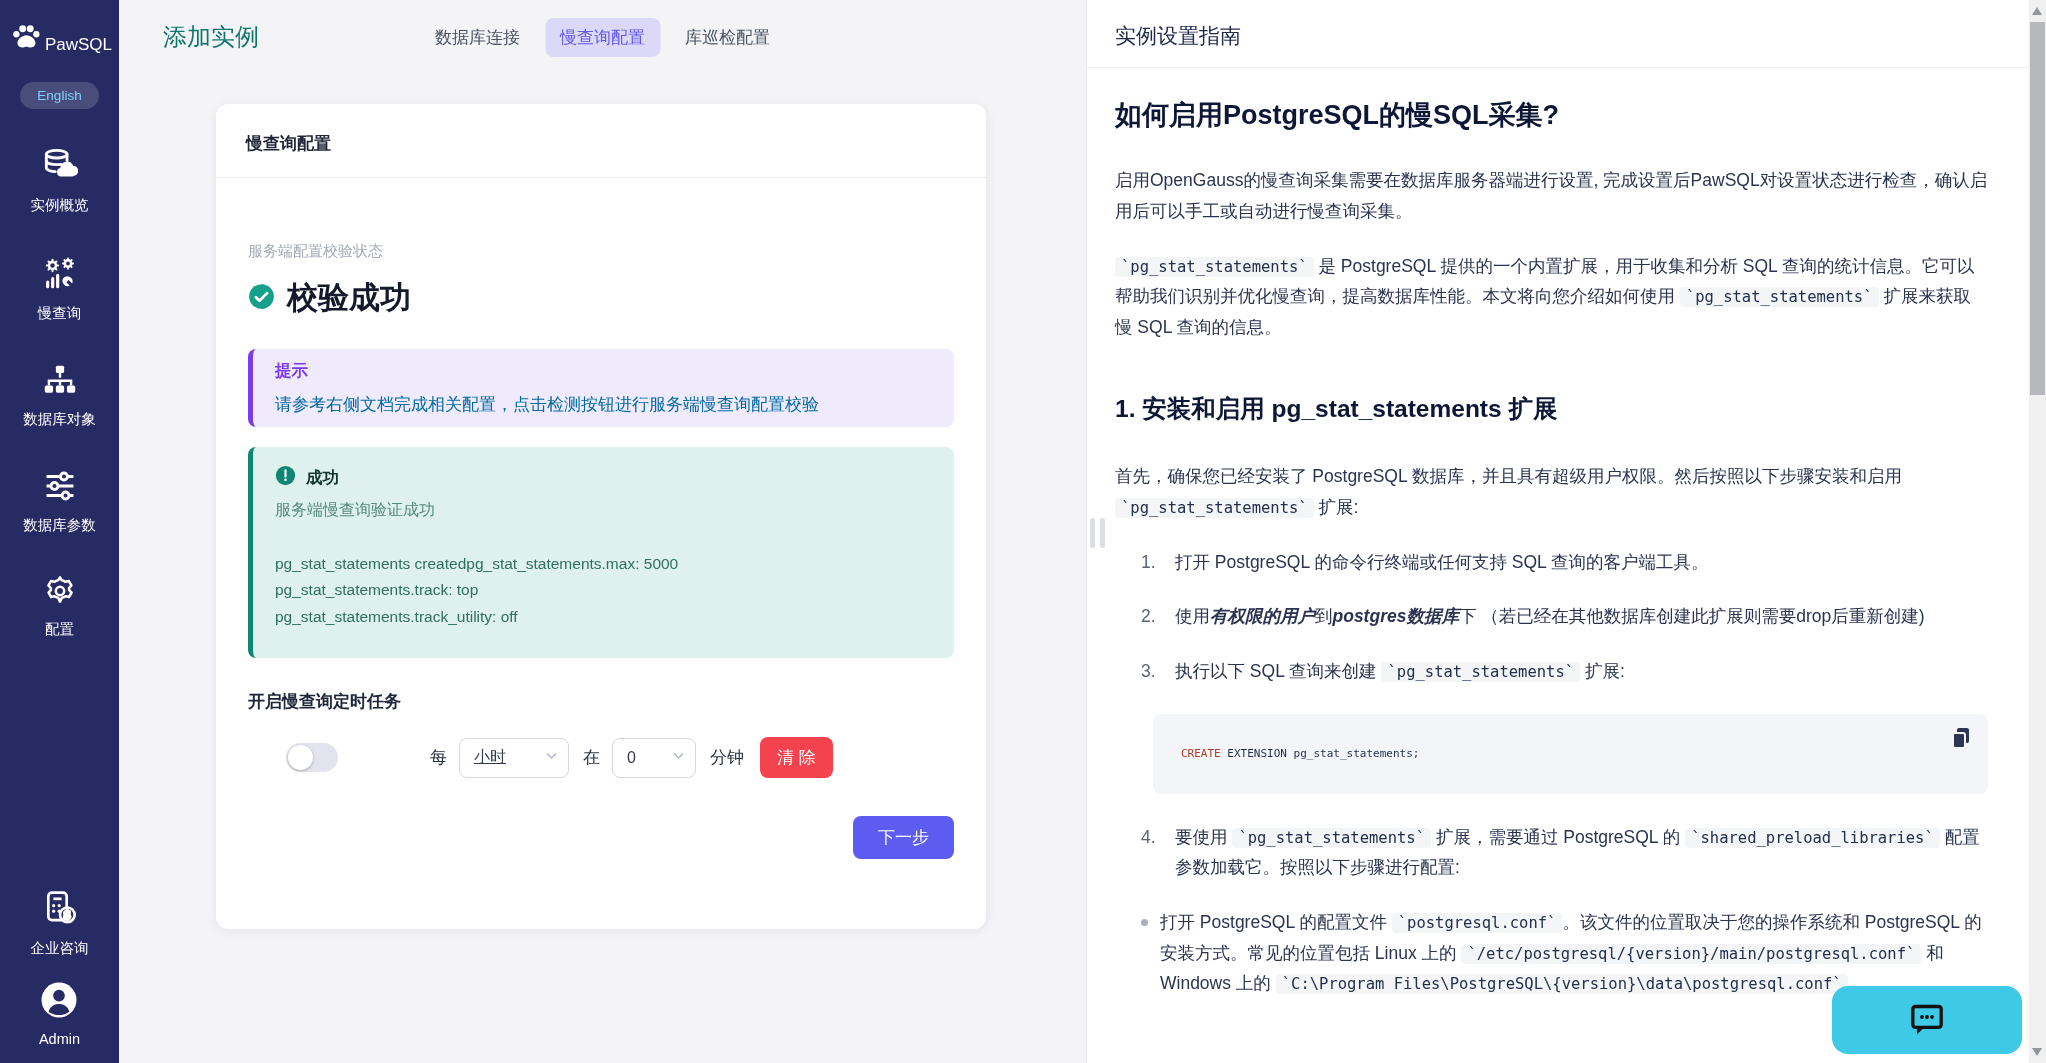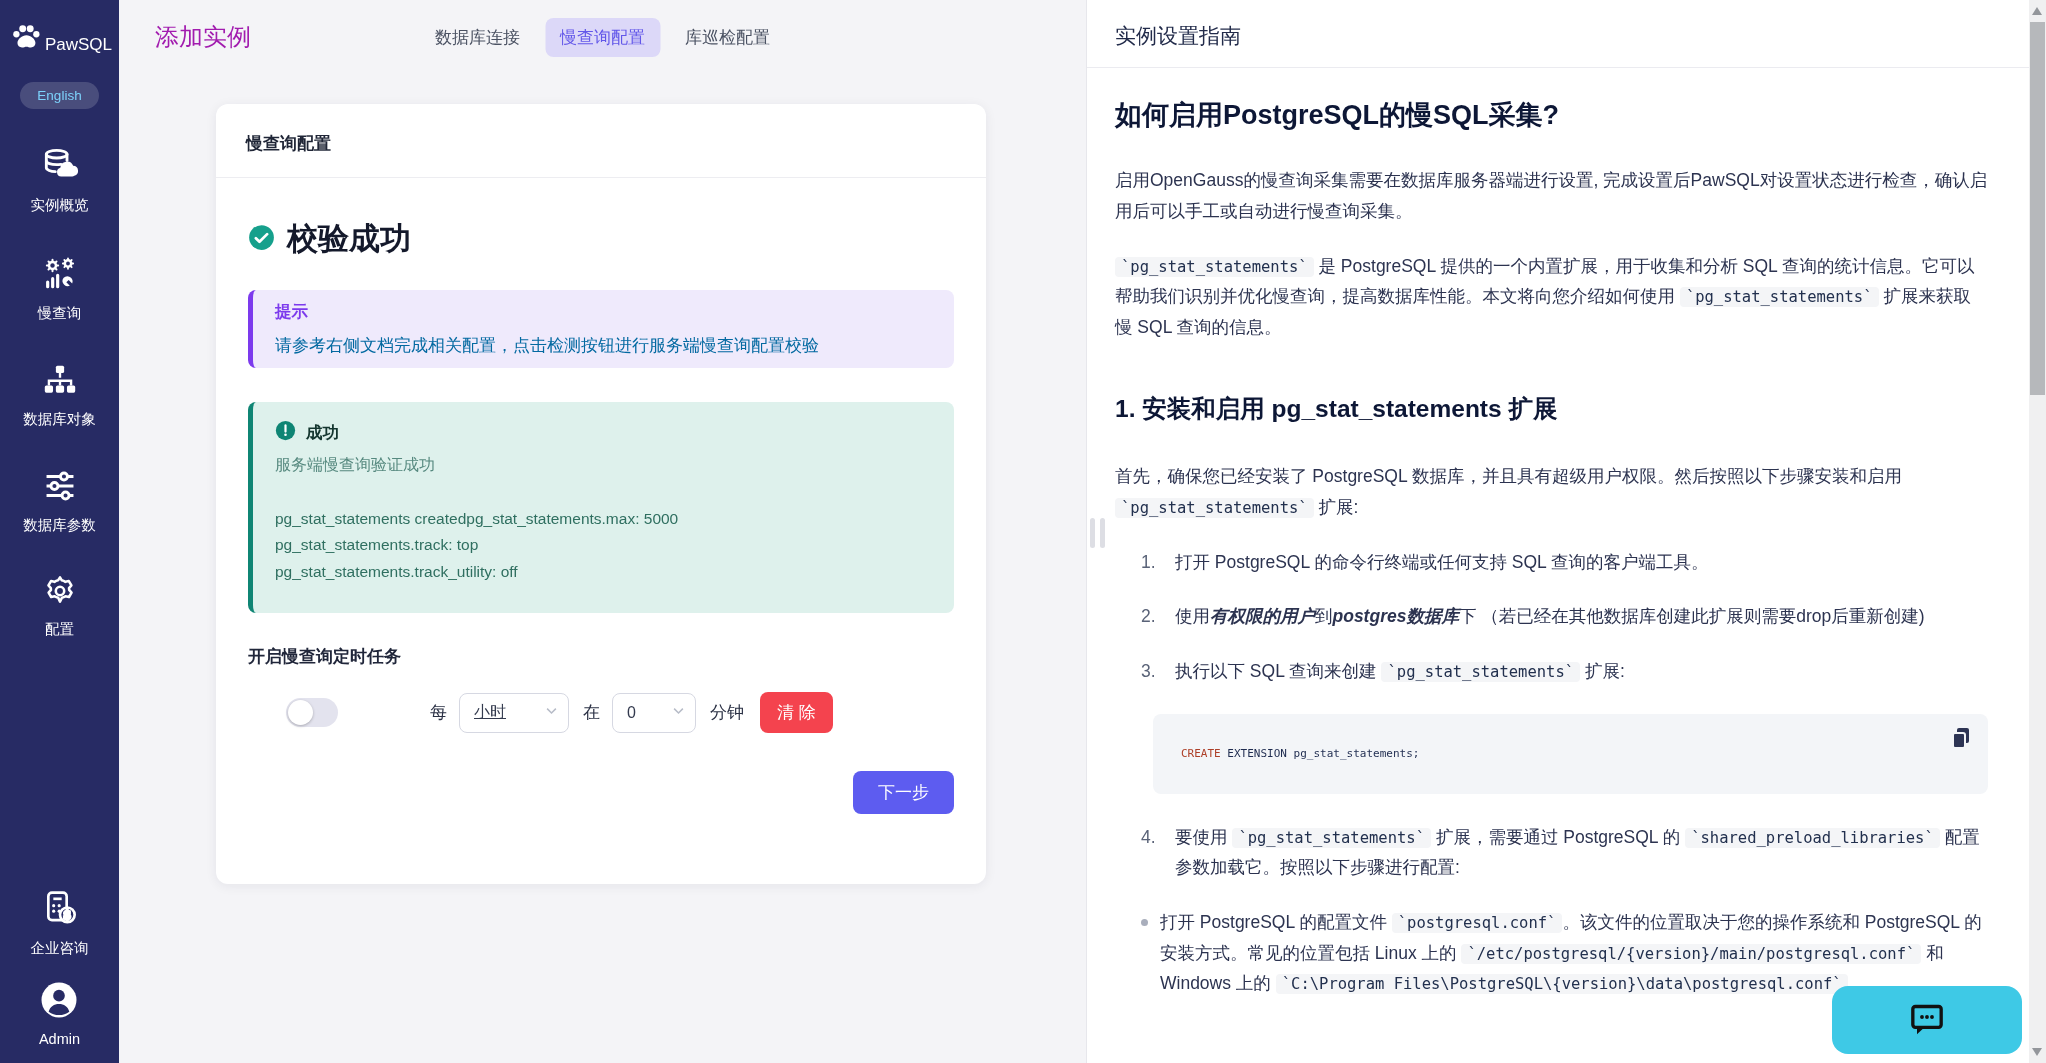--- a/index.html
+++ b/index.html
@@ -20,38 +20,38 @@
   .nav { margin-top:36px; display:flex; flex-direction:column; align-items:center; }
   .nav-item { display:flex; flex-direction:column; align-items:center; margin-bottom:38px; cursor:pointer; }
   .nav-label { color:#fff; font-size:14.5px; margin-top:7px; white-space:nowrap; }
   .sidebar-bottom { margin-top:auto; display:flex; flex-direction:column; align-items:center; padding-bottom:16px; }
   .sidebar-bottom .nav-item { margin-bottom:22px; }
   .sidebar-bottom .nav-item:last-child { margin-bottom:0; }
 
   
   .main { flex:0 0 968px; background:#f4f4f7; border-right:1px solid #e7e7ec; position:relative; }
   .main-header { position:relative; height:74px; display:flex; align-items:center; padding-left:36px; }
-  .page-title { font-size:24px; font-weight:500; color:#a21caf; margin:0; }
+  .page-title { font-size:24px; font-weight:500; color:#0f766e; margin:8px; }
   .tabs { position:absolute; left:50%; transform:translateX(-50%); top:18px; display:flex; align-items:center; gap:10px; }
   .tab { font-size:17px; color:#4b5263; padding:8px 15px; border-radius:8px; cursor:pointer; white-space:nowrap; }
   .tab.active { background:#dcd8f8; color:#6257e9; }
 
   .card { width:770px; margin:30px 0 0 97px; background:#fff; border-radius:12px;
     box-shadow:0 2px 12px rgba(30,30,60,0.07); }
   .card-header { padding:28px 30px 22px; border-bottom:1px solid #ededf1; font-size:17px; font-weight:700; color:#1f2536; }
   .card-body { padding:40px 32px 70px; }
   .status-label { color:#a3a9b5; font-size:15px; margin:24px 0 16px; }
   .status-row { display:flex; align-items:center; gap:12px; }
   .status-text { font-size:31px; font-weight:800; color:#14192b; }
 
   .tip-box { margin-top:30px; background:#efeafc; border-left:5px solid #7c3aed; border-radius:8px; padding:11px 22px; }
   .tip-title { color:#7c3aed; font-weight:700; font-size:16.5px; margin-bottom:11px; }
   .tip-body { color:#0369a1; font-size:17px; }
 
-  .success-box { margin-top:34px; background:#def1ec; border-left:5px solid #0f8574; border-radius:8px; padding:18px 22px 28px; }
+  .success-box { margin-top:20px; background:#def1ec; border-left:5px solid #0f8574; border-radius:8px; padding:18px 22px 28px; }
   .success-title-row { display:flex; align-items:center; gap:10px; }
   .success-title { font-size:16.5px; font-weight:700; color:#14362f; }
   .success-line1 { margin-top:10px; color:#56897f; font-size:16px; }
   .success-lines { margin-top:30px; color:#2f6f60; font-size:15.5px; line-height:1.7; }
 
   .schedule-label { margin-top:32px; font-size:17px; font-weight:700; color:#20263a; }
   .schedule-row { margin-top:24px; display:flex; align-items:center; }
   .toggle { margin-left:38px; width:52px; height:29px; background:#e3e3ee; border-radius:999px; position:relative; cursor:pointer; flex:0 0 52px; }
   .toggle .knob { position:absolute; left:2px; top:2px; width:25px; height:25px; border-radius:50%; background:#fff;
     box-shadow:0 1px 3px rgba(0,0,0,0.25); }
@@ -213,20 +213,21 @@
       <div class="tabs">
         <div class="tab">数据库连接</div>
         <div class="tab active">慢查询配置</div>
         <div class="tab">库巡检配置</div>
       </div>
     </div>
 
     <section class="card">
       <div class="card-header">慢查询配置</div>
       <div class="card-body">
+        <div class="status-label">服务端配置校验状态</div>
         <div class="status-row">
           <span>
             <svg width="27" height="27" viewBox="0 0 24 24">
               <circle cx="12" cy="12" r="11" fill="#16a08c"></circle>
               <path d="M7 12.6l3.2 3.2L17 9" stroke="#fff" stroke-width="2.4" fill="none" stroke-linecap="round" stroke-linejoin="round"></path>
             </svg>
           </span>
           <span class="status-text">校验成功</span>
         </div>
 

